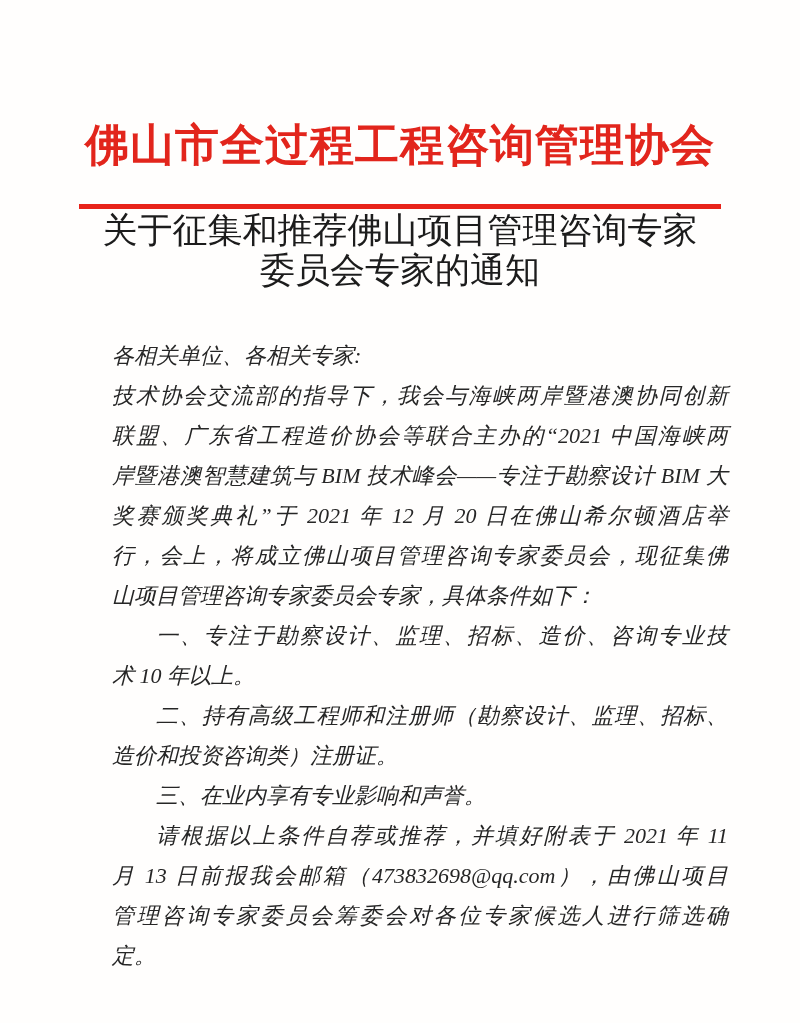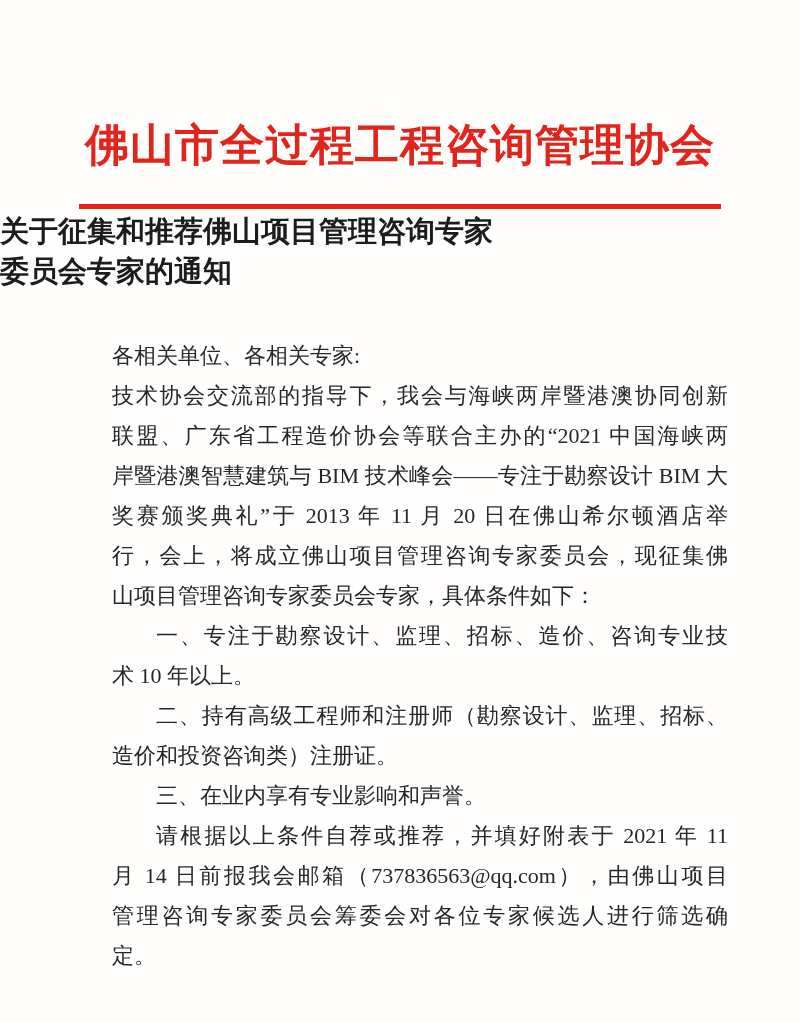--- a/index.html
+++ b/index.html
@@ -21,33 +21,34 @@
     letter-spacing: 1px;
     white-space: nowrap;
   }
   .red-rule {
     margin: 31px auto 0 auto;
     width: 642px;
     height: 5px;
   }
   .notice-title {
     margin: 2px 0 0 0;
-    text-align: left;
-    font-size: 29px;
+    text-align: center;
+    font-size: 35px;
     line-height: 40px;
-    font-weight: 700;
+    font-weight: 400;
     color: #1c1c1c;
     letter-spacing: 0px;
   }
   .doc-body {
     margin-top: 45px;
     padding: 0 72px 0 112px;
     font-size: 22px;
     line-height: 40px;
     color: #262626;
+    font-style: italic;
   }
   .line {
     text-align: justify;
     text-align-last: justify;
   }
   .line.para-first { text-indent: 2em; }
   .line.para-last  { text-align-last: left; }
 </style>
 </head>
 <body>
@@ -64,36 +65,36 @@
   </h2>
 
   <div class="doc-body" style="color: rgb(38, 38, 38);">
       <div>
         <div class="line para-last">各相关单位、各相关专家:</div>
       </div>
       <div>
         <div class="line">技术协会交流部的指导下，我会与海峡两岸暨港澳协同创新</div>
         <div class="line">联盟、广东省工程造价协会等联合主办的“2021 中国海峡两</div>
         <div class="line">岸暨港澳智慧建筑与 BIM 技术峰会——专注于勘察设计 BIM 大</div>
-        <div class="line">奖赛颁奖典礼”于 2013 年 11 月 20 日在佛山希尔顿酒店举</div>
+        <div class="line">奖赛颁奖典礼”于 2021 年 12 月 20 日在佛山希尔顿酒店举</div>
         <div class="line">行，会上，将成立佛山项目管理咨询专家委员会，现征集佛</div>
         <div class="line para-last">山项目管理咨询专家委员会专家，具体条件如下：</div>
       </div>
       <div>
         <div class="line para-first">一、专注于勘察设计、监理、招标、造价、咨询专业技</div>
         <div class="line para-last">术 10 年以上。</div>
       </div>
       <div>
         <div class="line para-first">二、持有高级工程师和注册师（勘察设计、监理、招标、</div>
         <div class="line para-last">造价和投资咨询类）注册证。</div>
       </div>
       <div>
         <div class="line para-first para-last">三、在业内享有专业影响和声誉。</div>
       </div>
       <div>
         <div class="line para-first">请根据以上条件自荐或推荐，并填好附表于 2021 年 11</div>
-        <div class="line">月 14 日前报我会邮箱（737836563@qq.com），由佛山项目</div>
+        <div class="line">月 13 日前报我会邮箱（473832698@qq.com），由佛山项目</div>
         <div class="line">管理咨询专家委员会筹委会对各位专家候选人进行筛选确</div>
         <div class="line para-last">定。</div>
       </div>
     </div>
 
 </div>
 
 </body></html>

